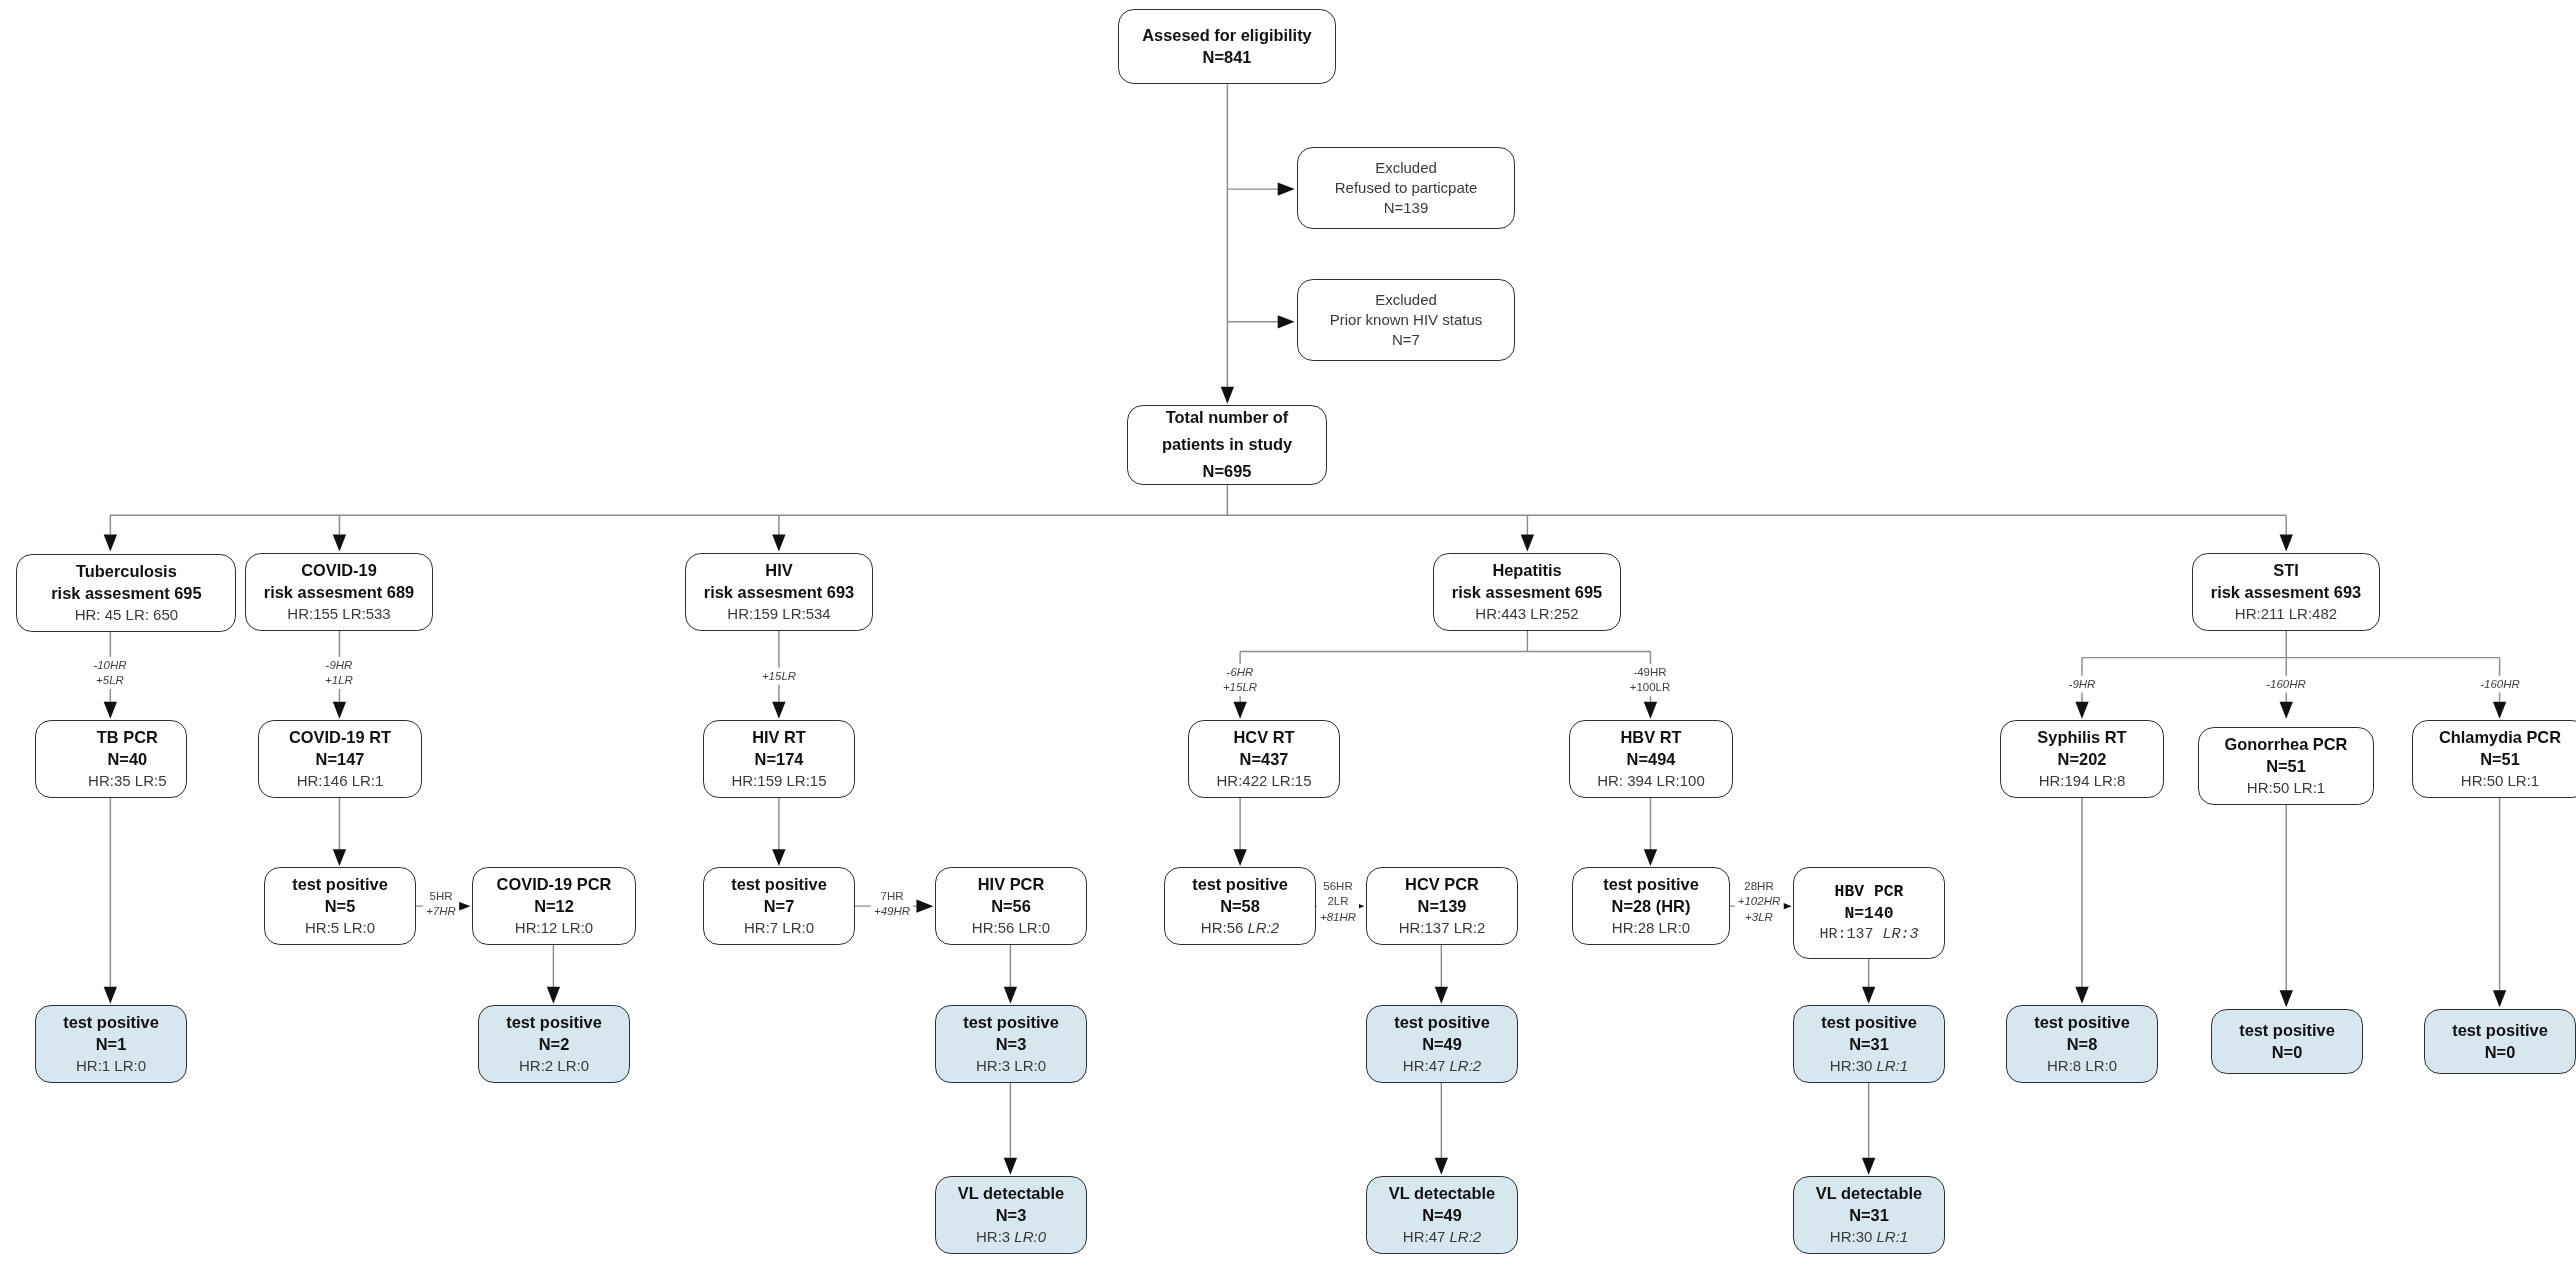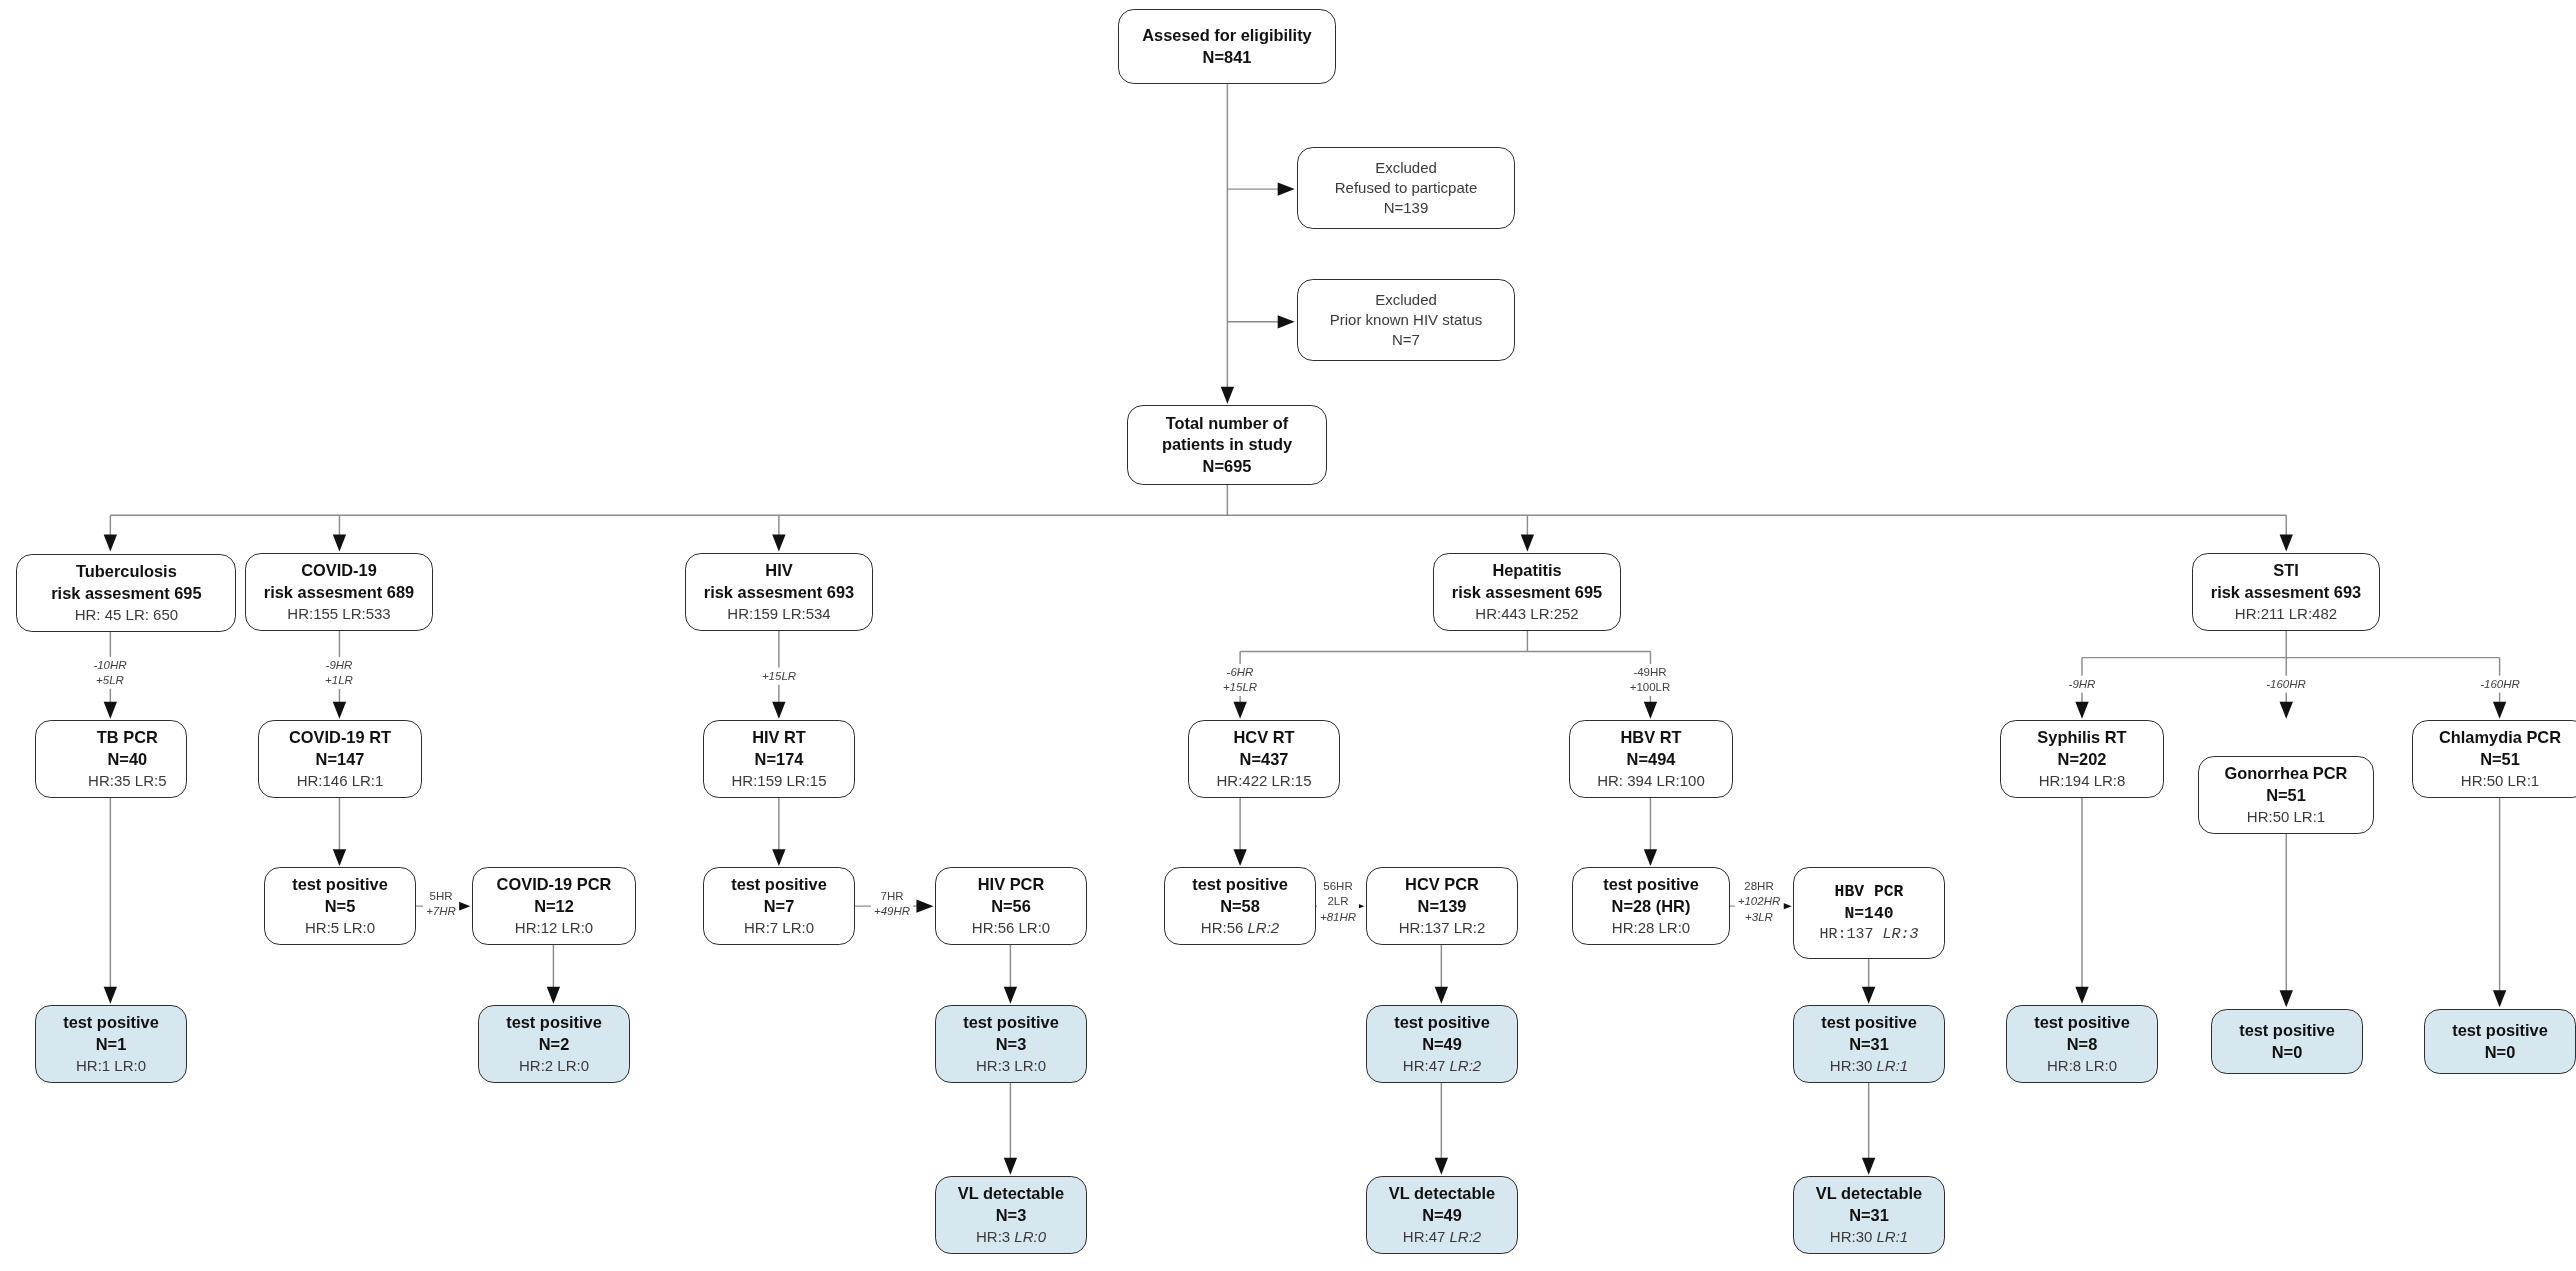--- a/index.html
+++ b/index.html
@@ -130,21 +130,21 @@
       <div class="node" style="left: 1297px; top: 147px; width: 218px; height: 82px;">
         <div class="ln">Excluded</div>
         <div class="ln">Refused to particpate</div>
         <div class="ln">N=139</div>
       </div>
       <div class="node" style="left: 1297px; top: 279px; width: 218px; height: 82px;">
         <div class="ln">Excluded</div>
         <div class="ln">Prior known HIV status</div>
         <div class="ln">N=7</div>
       </div>
-      <div class="node" style="left: 1127px; top: 405px; width: 200px; height: 80px;">
+      <div class="node" style="left: 1127px; top: 405px; width: 200px; height: 80px; justify-content: space-between;">
         <div class="ln bold">Total number of</div>
         <div class="ln bold">patients in study</div>
         <div class="ln bold">N=695</div>
       </div>
       <div class="node" style="left: 16.4px; top: 554px; width: 220px; height: 78px;">
         <div class="ln bold">Tuberculosis</div>
         <div class="ln bold">risk assesment 695</div>
         <div class="ln">HR: 45 LR: 650</div>
       </div>
       <div class="node" style="left: 245px; top: 553px; width: 188px; height: 78px;">
@@ -190,21 +190,21 @@
       <div class="node" style="left: 1569px; top: 720px; width: 164px; height: 78px;">
         <div class="ln bold">HBV RT</div>
         <div class="ln bold">N=494</div>
         <div class="ln">HR: 394 LR:100</div>
       </div>
       <div class="node" style="left: 2000px; top: 720px; width: 164px; height: 78px;">
         <div class="ln bold">Syphilis RT</div>
         <div class="ln bold">N=202</div>
         <div class="ln">HR:194 LR:8</div>
       </div>
-      <div class="node" style="left: 2198px; top: 756px; width: 176px; height: 78px;">
+      <div class="node" style="left: 2198px; top: 727px; width: 176px; height: 78px;">
         <div class="ln bold">Gonorrhea PCR</div>
         <div class="ln bold">N=51</div>
         <div class="ln">HR:50 LR:1</div>
       </div>
       <div class="node" style="left: 2412px; top: 720px; width: 176px; height: 78px;">
         <div class="ln bold">Chlamydia PCR</div>
         <div class="ln bold">N=51</div>
         <div class="ln">HR:50 LR:1</div>
       </div>
       <div class="node" style="left: 264px; top: 867px; width: 152px; height: 78px;">

